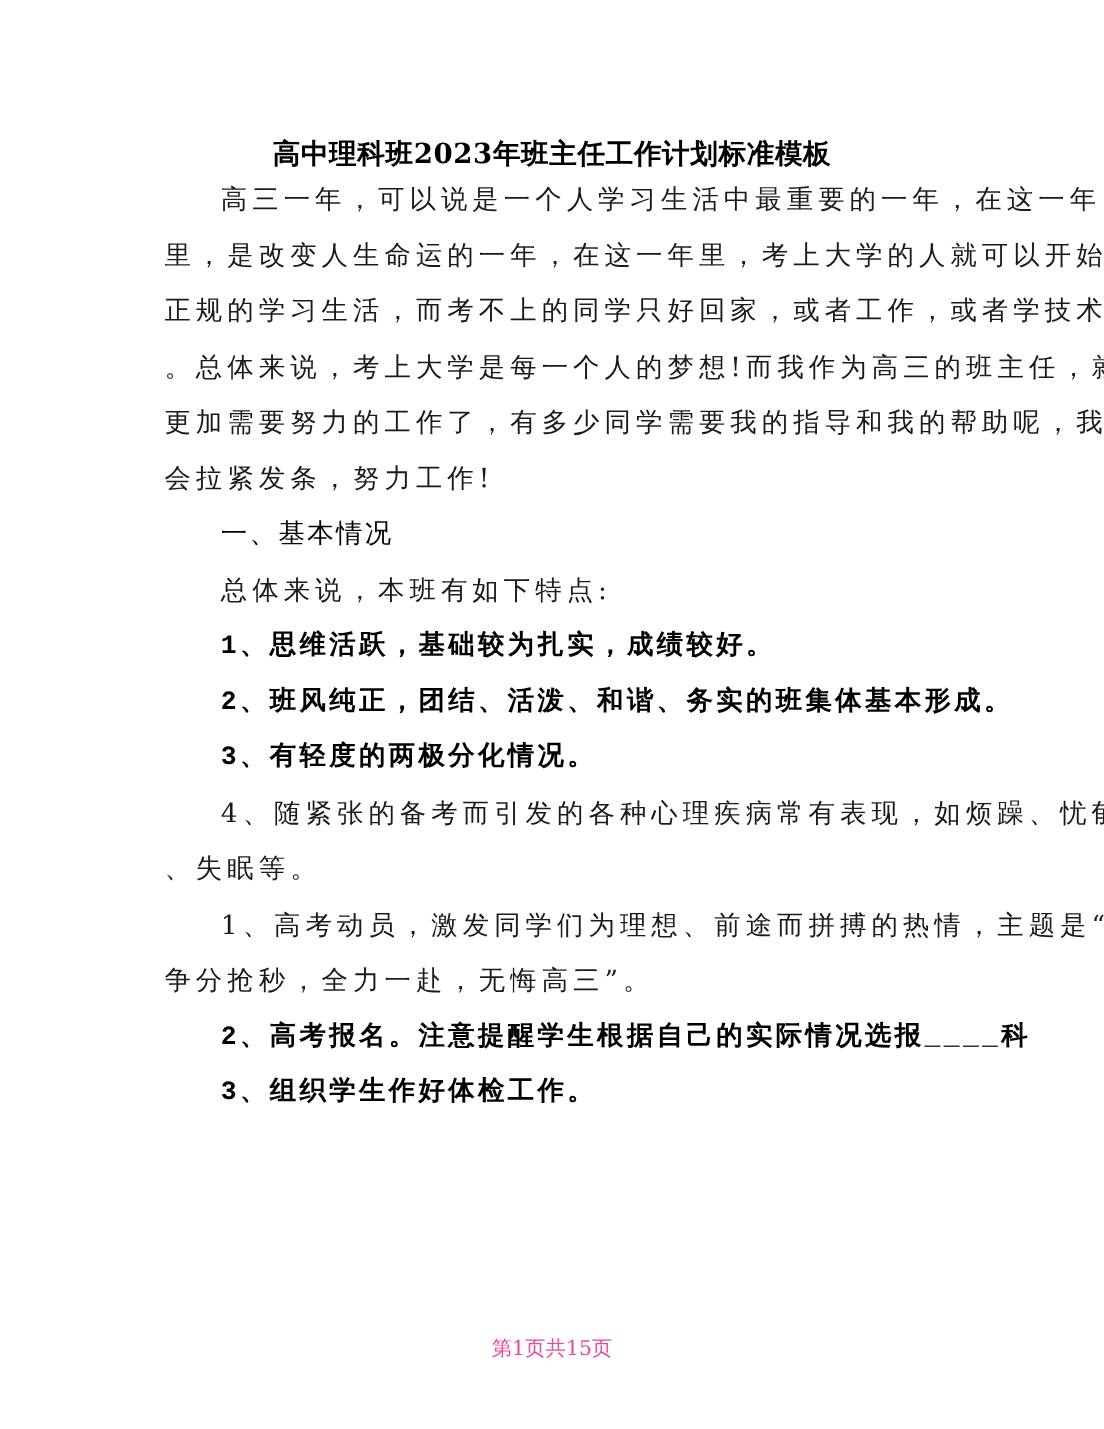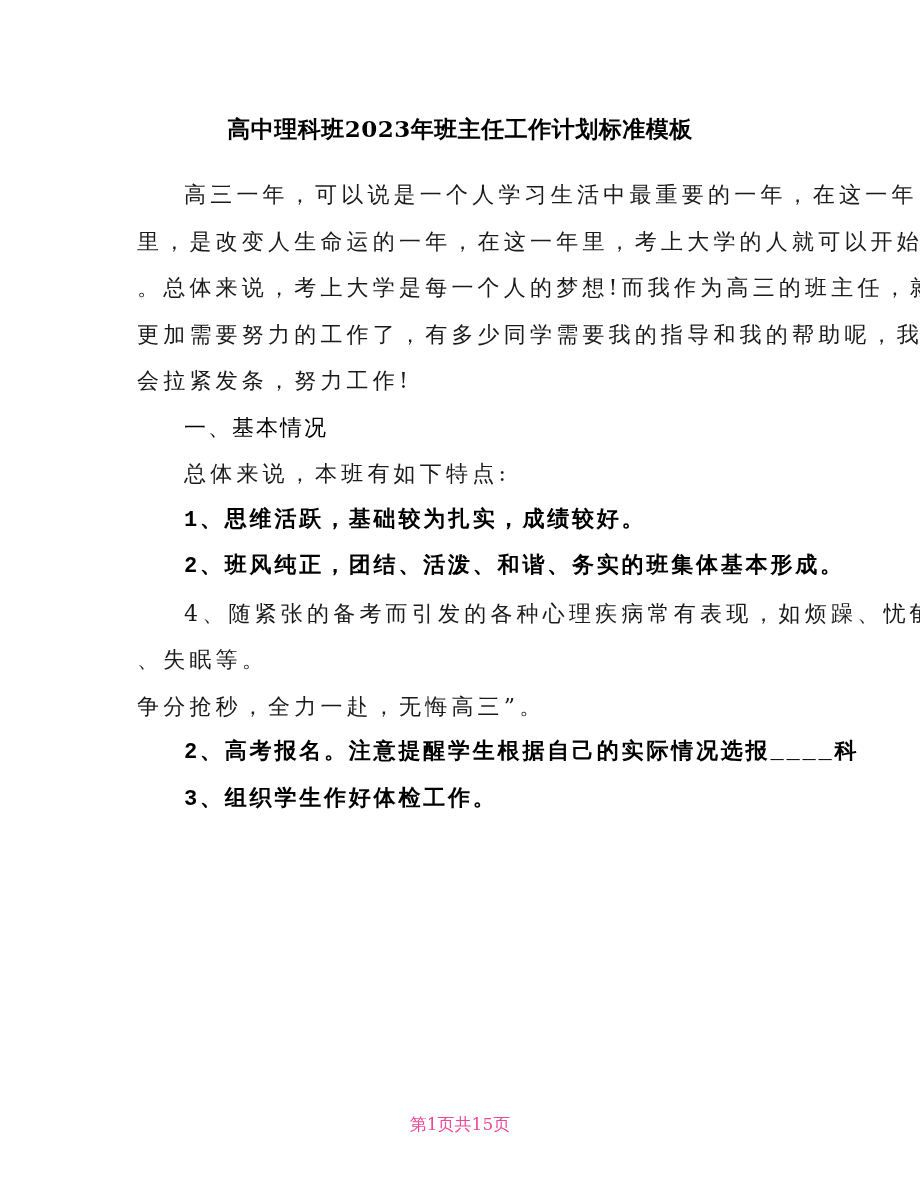--- a/index.html
+++ b/index.html
@@ -63,34 +63,37 @@
       line-height: 24px;
     }
   </style>
 </head>
 <body>
 
 <div class="page">
 
   <div class="title">高中理科班2023年班主任工作计划标准模板</div>
 
-  <div class="body-text" style="top:172px;">
+  <div class="body-text" style="top:144px;">
     <span class="line indent">高三一年，可以说是一个人学习生活中最重要的一年，在这一年</span>
     <span class="line">里，是改变人生命运的一年，在这一年里，考上大学的人就可以开始</span>
+    <span class="line">正规的学习生活，而考不上的同学只好回家，或者工作，或者学技术</span>
     <span class="line">。总体来说，考上大学是每一个人的梦想!而我作为高三的班主任，就</span>
     <span class="line">更加需要努力的工作了，有多少同学需要我的指导和我的帮助呢，我</span>
     <span class="line">会拉紧发条，努力工作!</span>
 
     <span class="line indent heading">一、基本情况</span>
     <span class="line indent">总体来说，本班有如下特点:</span>
     <span class="line indent bold">1、思维活跃，基础较为扎实，成绩较好。</span>
     <span class="line indent bold">2、班风纯正，团结、活泼、和谐、务实的班集体基本形成。</span>
+    <span class="line indent bold">3、有轻度的两极分化情况。</span>
     <span class="line indent">4、随紧张的备考而引发的各种心理疾病常有表现，如烦躁、忧郁</span>
     <span class="line">、失眠等。</span>
 
+    <span class="line indent">1、高考动员，激发同学们为理想、前途而拼搏的热情，主题是“</span>
     <span class="line">争分抢秒，全力一赴，无悔高三”。</span>
     <span class="line indent bold">2、高考报名。注意提醒学生根据自己的实际情况选报____科</span>
     <span class="line indent bold">3、组织学生作好体检工作。</span>
   </div>
 
   <div class="footer">第1页共15页</div>
 
 </div>
 
 </body></html>

